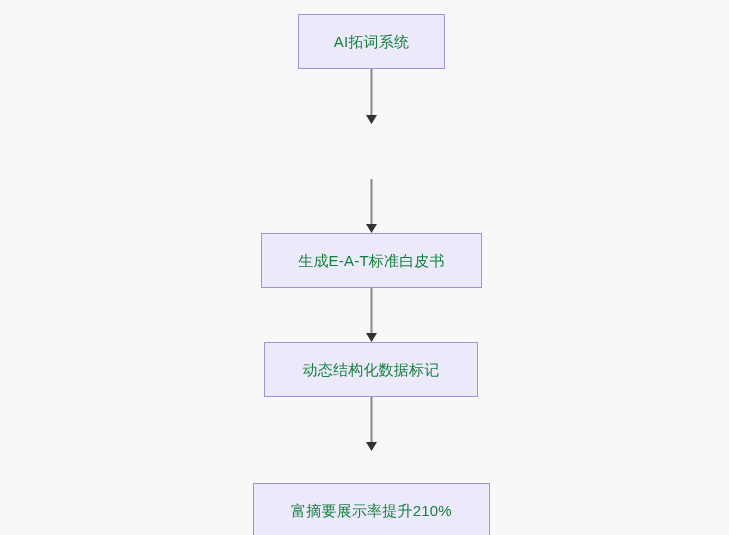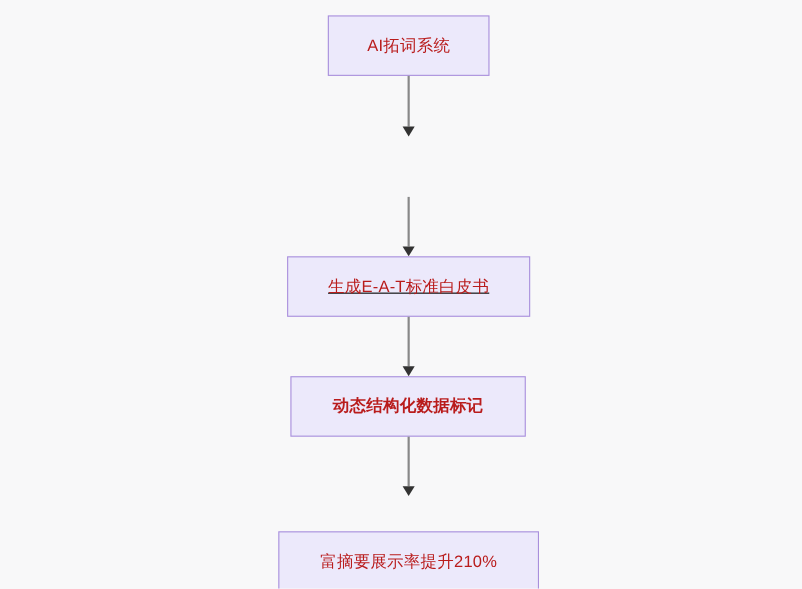--- a/index.html
+++ b/index.html
@@ -28,31 +28,31 @@
     display: flex;
     align-items: center;
     justify-content: center;
     height: 55px;
     border-radius: 0px;
   }
 
   .node-label {
     font-size: 15px;
     line-height: 1;
-    color: #b91c1c;
+    color: #15803d;
     letter-spacing: 0.2px;
     white-space: nowrap;
     text-align: center;
   }
 
   
   .n1 { left: 298px; top: 14px;  width: 147px; }
   .n2 { left: 276px; top: 124px; width: 191px; }
-  .n3 { left: 261px; top: 233px; width: 221px; text-decoration: underline; }
-  .n4 { left: 264px; top: 342px; width: 214px; font-weight: bold; }
+  .n3 { left: 261px; top: 233px; width: 221px; }
+  .n4 { left: 264px; top: 342px; width: 214px; }
   .n5 { left: 253px; top: 451px; width: 237px; margin-top: 32px; }
 
   .edge {
     position: absolute;
     left: 365px;
     width: 13px;
     pointer-events: none;
   }
   .e1 { top: 69px;  height: 55px; }
   .e2 { top: 179px; height: 54px; }

